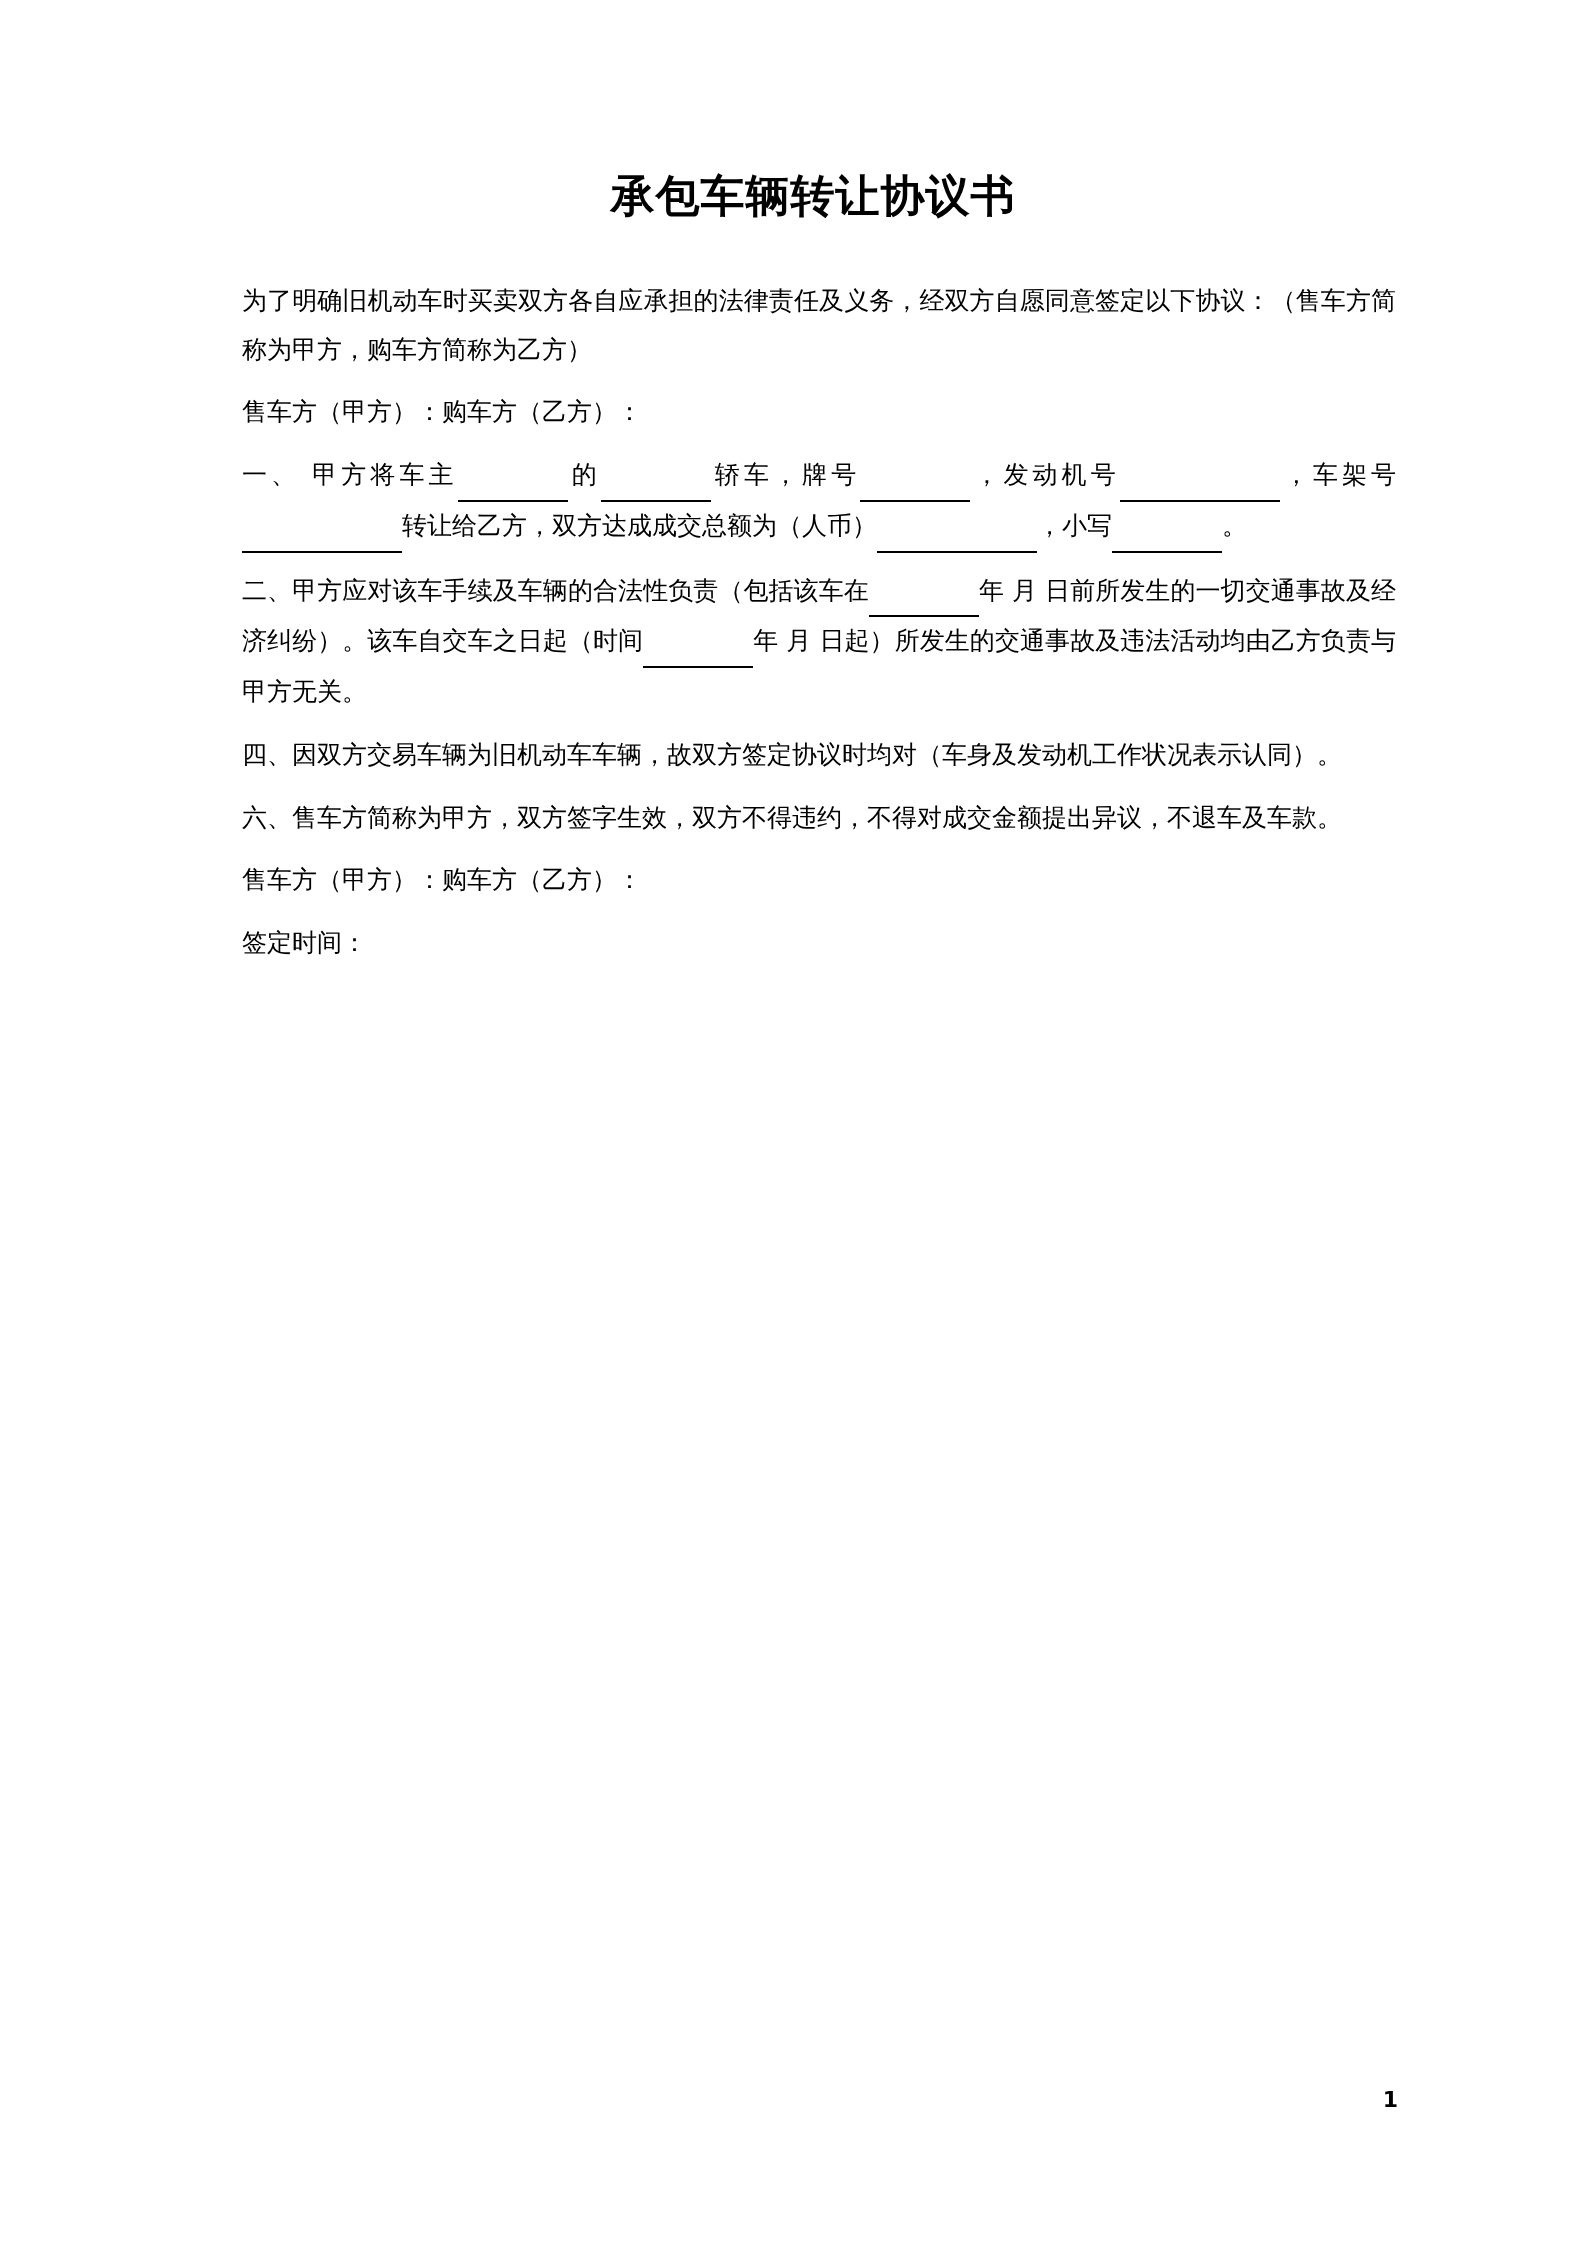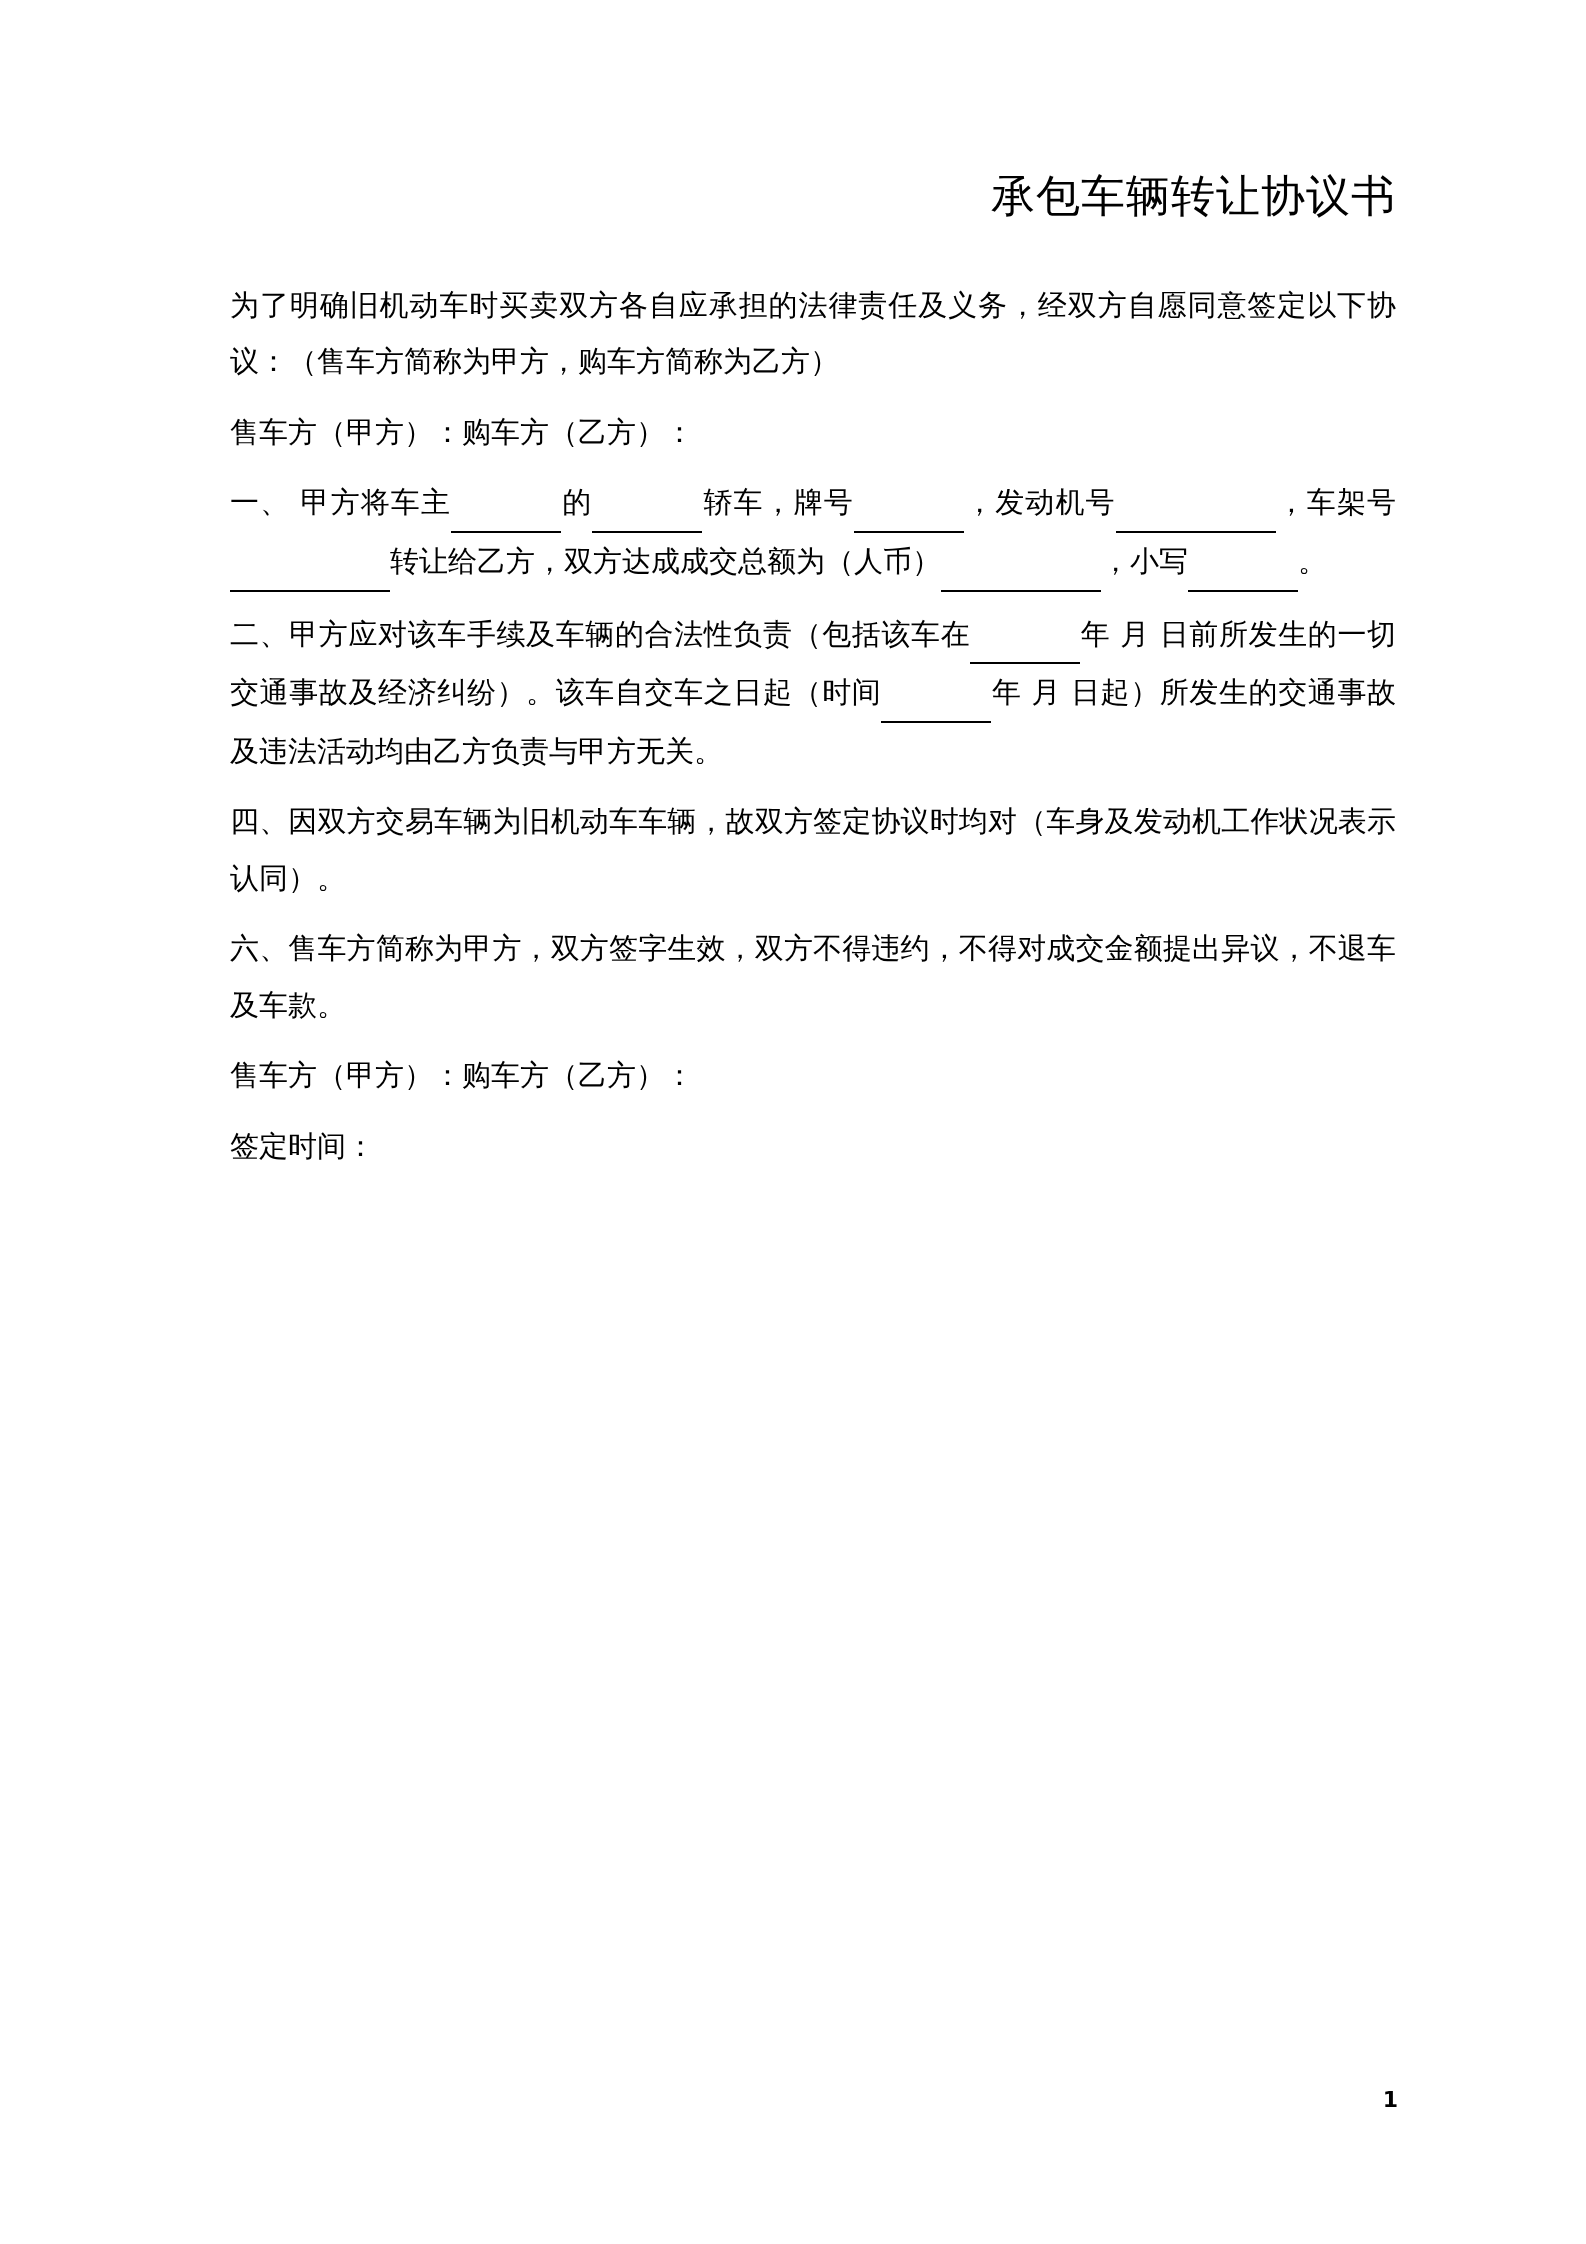--- a/index.html
+++ b/index.html
@@ -15,30 +15,30 @@
     position: relative;
     width: 1586px;
     height: 2244px;
     margin: 0 auto;
     background: #ffffff;
     box-sizing: border-box;
     padding: 170px 190px 60px 230px;
   }
   .doc-title {
     font-size: 44px;
-    font-weight: normal;
-    text-align: right;
+    font-weight: bold;
+    text-align: center;
     letter-spacing: 1px;
     margin: 0 0 54px 0;
     line-height: 1.2;
   }
   .para {
-    font-size: 29px;
+    font-size: 25px;
     line-height: 1.95;
-    margin: 0 0 14px 0;
+    margin: 0 0 14px 12px;
     text-align: justify;
     text-justify: inter-ideograph;
     word-break: break-all;
   }
   .blank {
     display: inline-block;
     border-bottom: 2px solid #000;
     vertical-align: baseline;
   }
   .b-md { width: 110px; }

